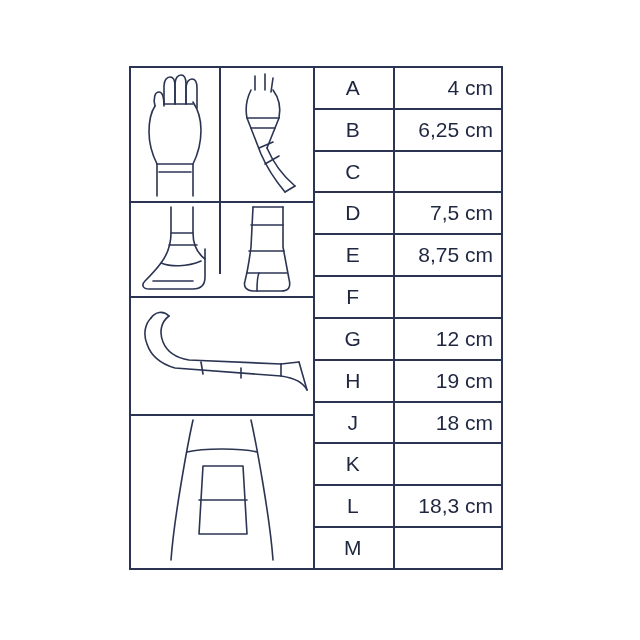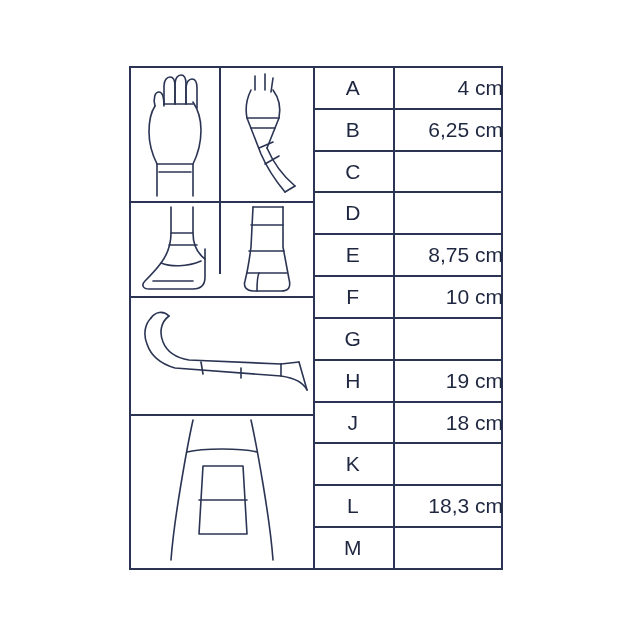--- a/index.html
+++ b/index.html
@@ -78,20 +78,21 @@
     justify-content: center;
     font-size: 21px;
     letter-spacing: .5px;
   }
   .cell-value {
     flex: 1;
     box-sizing: border-box;
     display: flex;
     align-items: center;
     justify-content: flex-end;
+    padding-right: 10px;
     font-size: 21px;
   }
 
   
   .illus {
     position: absolute;
     box-sizing: border-box;
     overflow: hidden;
   }
   .illus svg { display: block; }
@@ -212,31 +213,32 @@
       </div>
       <div class="row">
         <div class="cell-letter">B</div>
         <div class="cell-value">6,25 cm</div>
       </div>
       <div class="row">
         <div class="cell-letter">C</div>
       </div>
       <div class="row">
         <div class="cell-letter">D</div>
+        <div class="cell-value">7,5 cm</div>
       </div>
       <div class="row">
         <div class="cell-letter">E</div>
         <div class="cell-value">8,75 cm</div>
       </div>
       <div class="row">
         <div class="cell-letter">F</div>
-        <div class="cell-value">10 cm</div>
       </div>
       <div class="row">
         <div class="cell-letter">G</div>
+        <div class="cell-value">12 cm</div>
       </div>
       <div class="row">
         <div class="cell-letter">H</div>
         <div class="cell-value">19 cm</div>
       </div>
       <div class="row">
         <div class="cell-letter">J</div>
         <div class="cell-value">18 cm</div>
       </div>
       <div class="row">

